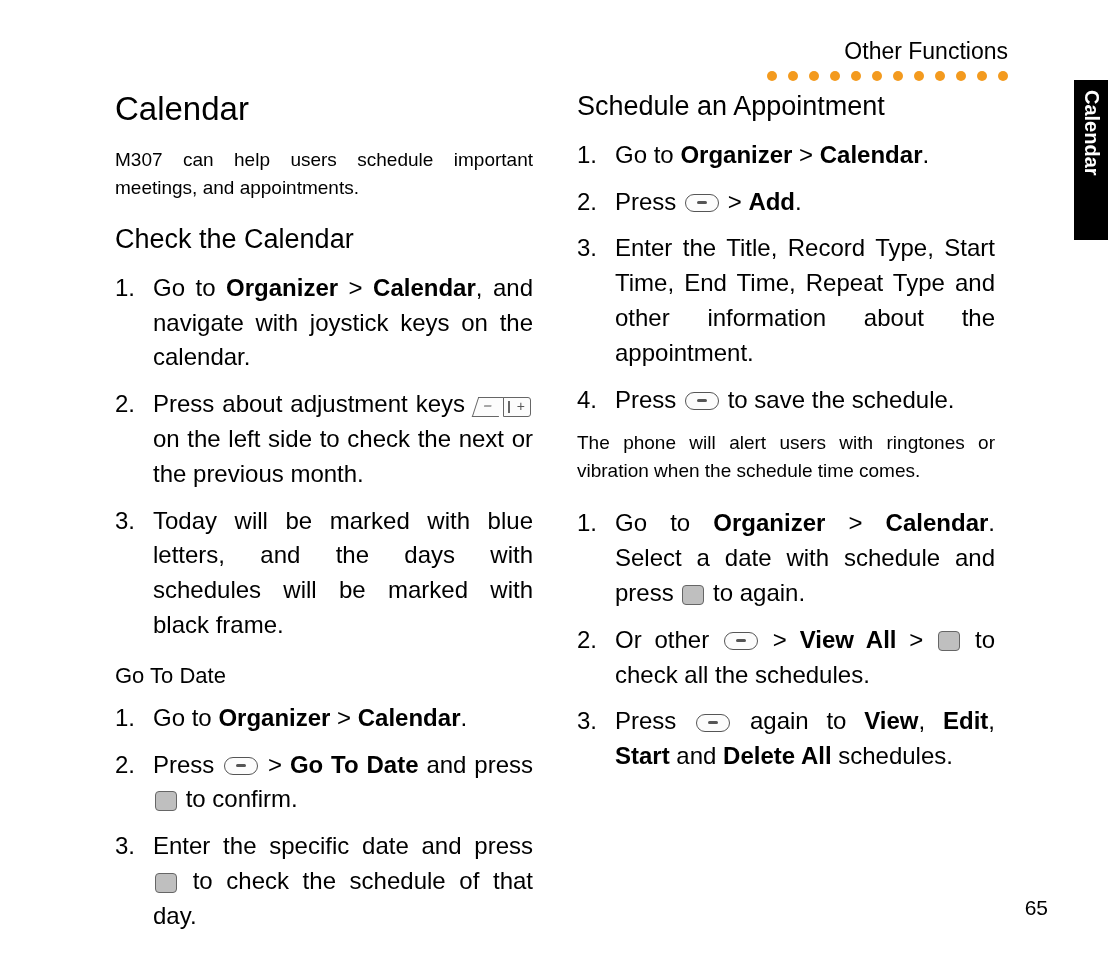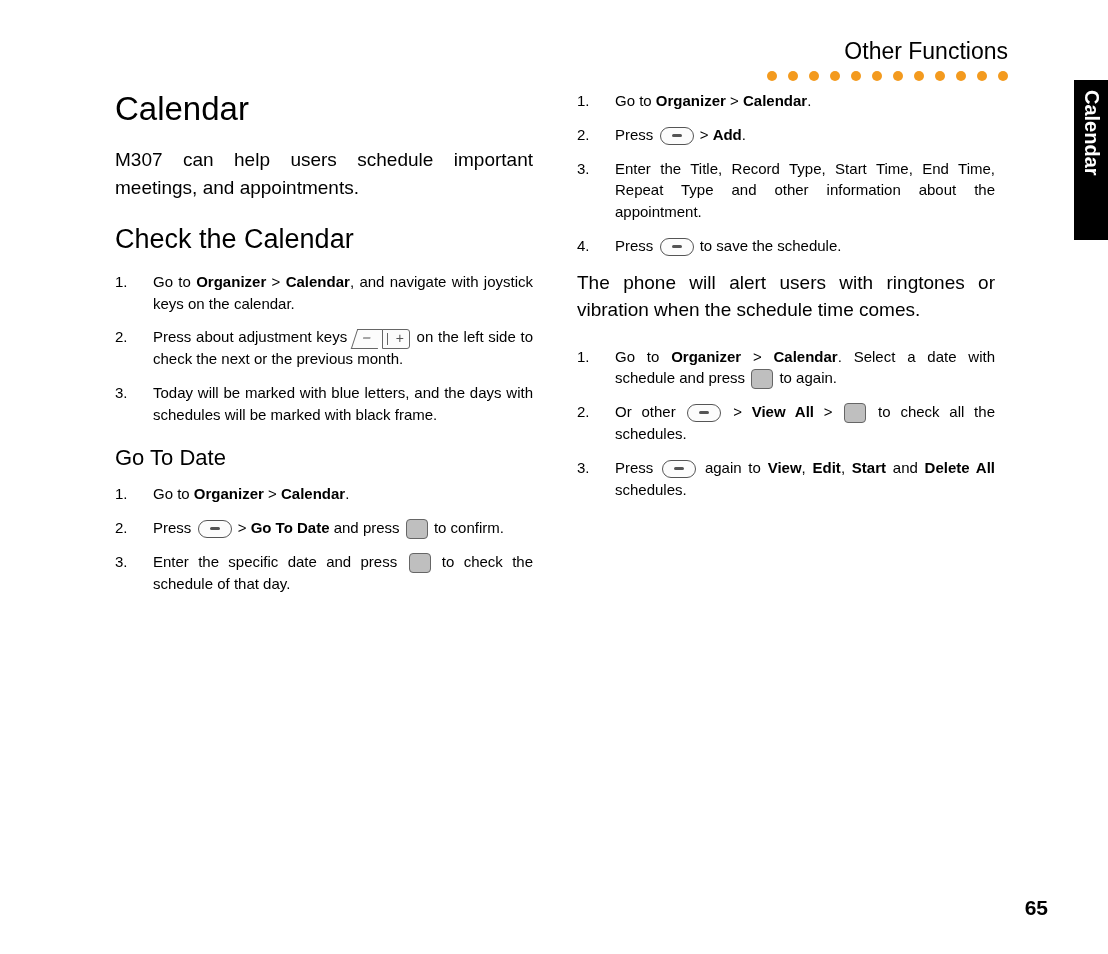--- a/index.html
+++ b/index.html
@@ -87,21 +87,21 @@
     text-align: justify;
   }
   ol {
     list-style: none;
     margin: 0 0 10px 0;
     padding: 0;
     counter-reset: item;
   }
   ol li {
     counter-increment: item;
-    font-size: 15px;
+    font-size: 24px;
     line-height: 1.45;
     margin-bottom: 12px;
     padding-left: 38px;
     position: relative;
     text-align: justify;
   }
   ol li::before {
     content: counter(item) ".";
     position: absolute;
     left: 0;
@@ -187,21 +187,21 @@
     right: 5px;
     top: -2px;
     font-size: 14px;
     color: #555;
   }
   .page-number {
     position: absolute;
     bottom: 34px;
     right: 60px;
     font-size: 21px;
-    font-weight: bold;
+    font-weight: normal;
   }
 </style>
 </head>
 <body>
 
 <div class="header-right">
   <div class="header-title">Other Functions</div>
   <div class="dot-row">
     <span class="dot"></span>
       <span class="dot"></span>
@@ -247,20 +247,21 @@
       <li>
         <span>Press </span><span class="softkey-icon"></span><span> &gt; </span><b>Go To Date</b><span> and press </span><span class="centerkey-icon"></span><span> to confirm.</span>
       </li>
       <li>
         <span>Enter the specific date and press </span><span class="centerkey-icon"></span><span> to check the schedule of that day.</span>
       </li>
     </ol>
   </div>
 
   <div class="col">
+    <h2>Schedule an Appointment</h2>
     <ol>
       <li>
         <span>Go to </span><b>Organizer</b><span> &gt; </span><b>Calendar</b><span>.</span>
       </li>
       <li>
         <span>Press </span><span class="softkey-icon"></span><span> &gt; </span><b>Add</b><span>.</span>
       </li>
       <li>Enter the Title, Record Type, Start Time, End Time, Repeat Type and other information about the appointment.</li>
       <li>
         <span>Press </span><span class="softkey-icon"></span><span> to save the schedule.</span>

